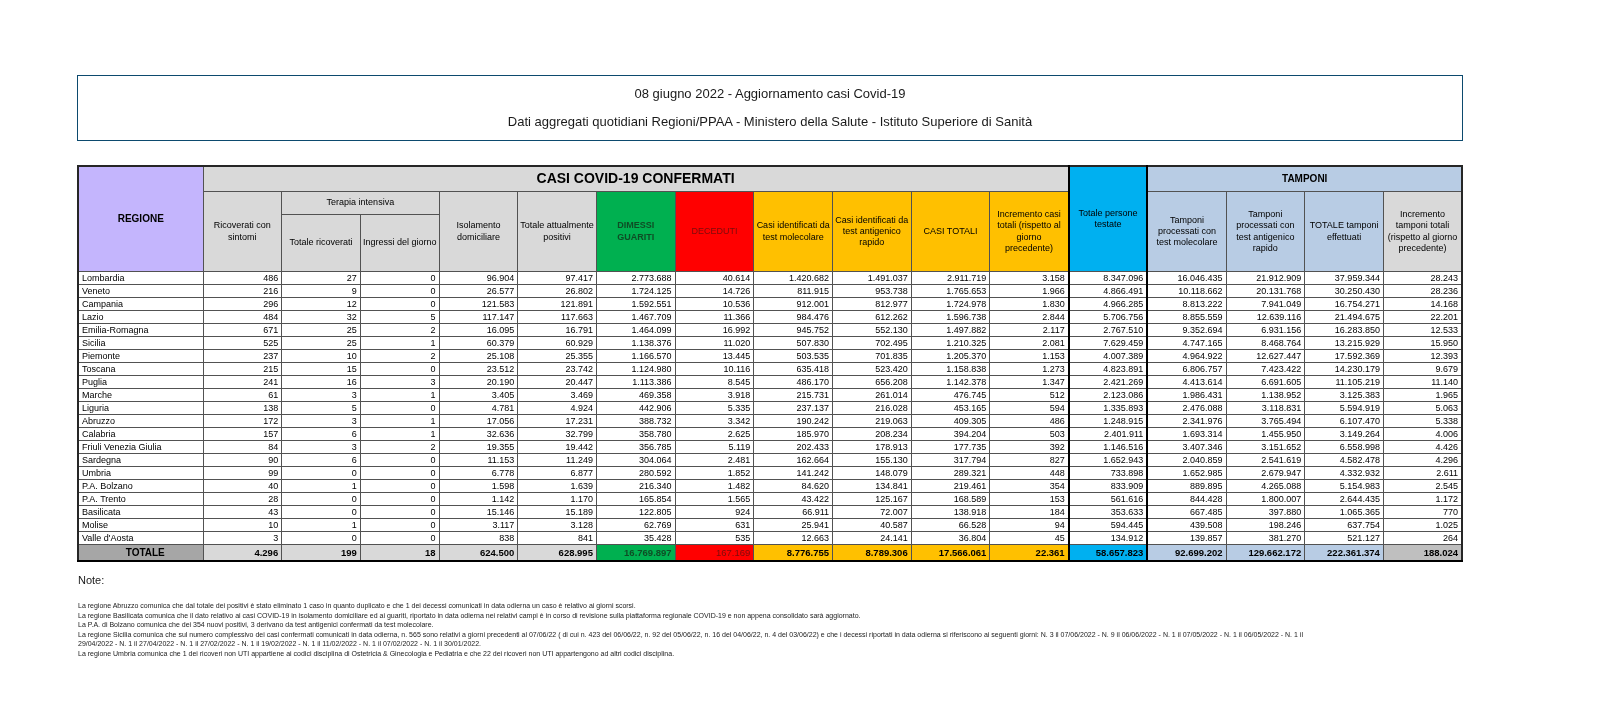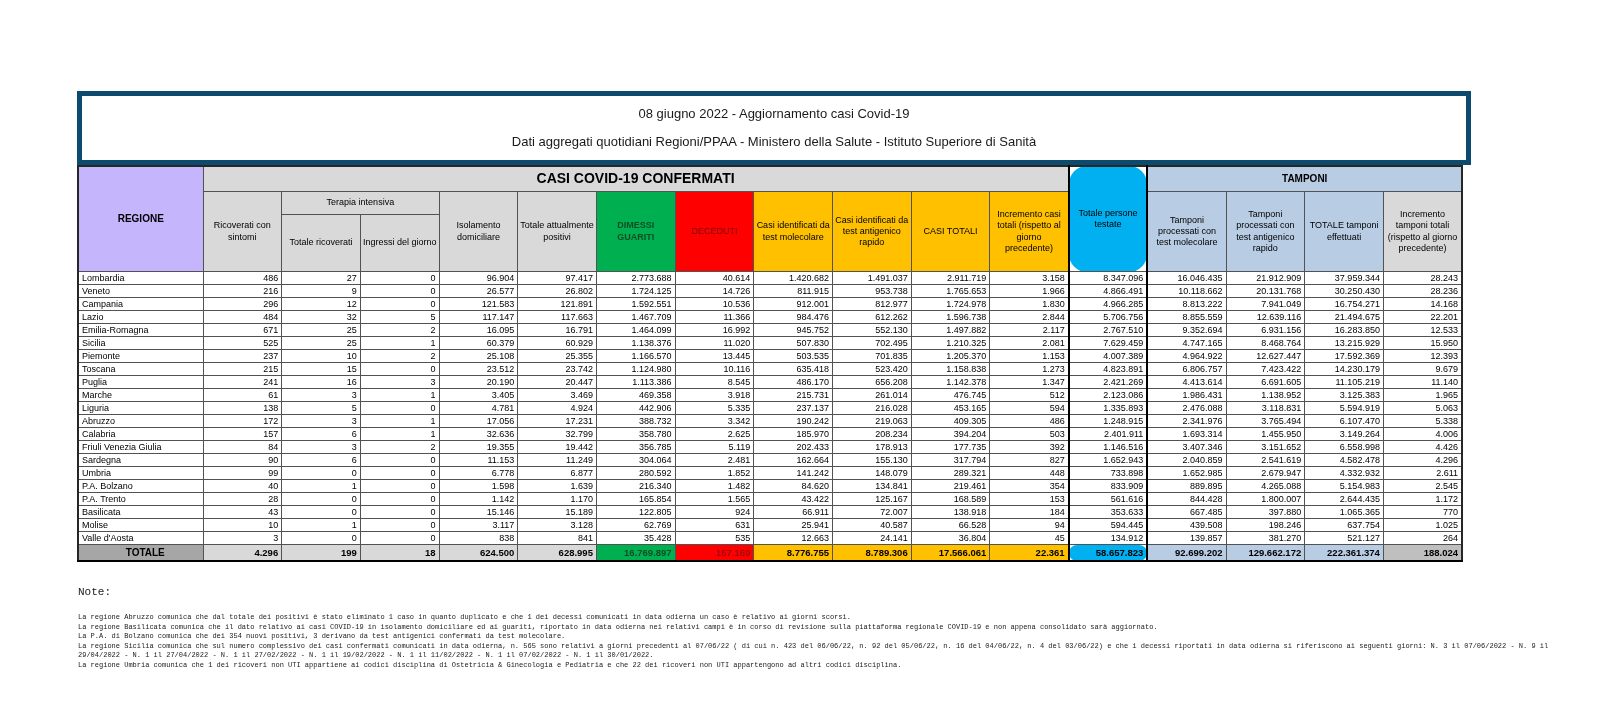--- a/index.html
+++ b/index.html
@@ -1,48 +1,48 @@
 <!DOCTYPE html>
 <html><head>
 <meta charset="utf-8">
 <style>
   html,body{margin:0;padding:0;background:#ffffff;}
   body{width:1600px;height:710px;font-family:"Liberation Sans",sans-serif;color:#000;position:relative;overflow:hidden;}
   .page{position:relative;width:1600px;height:710px;}
 
-  .title-box{position:absolute;left:77px;top:75px;width:1384px;border:5px solid #0c4a6e;text-align:center;background:#fff;margin-top:16px;}
+  .title-box{position:absolute;left:77px;top:75px;width:1384px;border:1px solid #0c4a6e;text-align:center;background:#fff;}
   .title-line1{font-size:13px;margin:10px 0 0 0;color:#1a1a1a;}
   .title-line2{font-size:13px;margin:13px 0 11px 0;color:#1a1a1a;}
 
   table.covid{position:absolute;left:77px;top:165px;width:1384px;border-collapse:collapse;table-layout:fixed;border:2px solid #262626;}
   th,td{border:1px solid #525252;overflow:hidden;}
   thead th{font-weight:normal;font-size:9px;line-height:1.25;text-align:center;vertical-align:middle;background:#D9D9D9;padding:1px 2px;white-space:normal;word-wrap:break-word;}
   th.regione{background:#c4b5fd;font-weight:bold;font-size:10px;}
   th.band{font-weight:bold;font-size:14px;height:22px;}
   th.band-tamponi{font-weight:bold;font-size:10px;}
   tr.h2 th{height:20px;}
   tr.h3 th{height:54px;}
   .bg-green{background:#00B050 !important;}
   .bg-red{background:#FF0000 !important;}
   .bg-yellow{background:#FFC000 !important;}
   .bg-cyan{background:#00B0F0 !important;}
   .bg-blue{background:#B8CCE4 !important;}
   .bg-lgray{background:#D9D9D9 !important;}
   .bg-mgray{background:#BFBFBF !important;}
   .txt-green{color:#0E4D25;font-weight:bold;}
   .txt-red{color:#7A0C0C;font-weight:normal;}
-  .thickL{border-left:2px solid #000 !important;border-radius:18px;}
+  .thickL{border-left:2px solid #000 !important;}
   .thickR{border-right:2px solid #000 !important;}
 
   tbody td{font-size:9px;line-height:12px;height:12px;padding:0 3px;text-align:right;background:#fff;white-space:nowrap;}
   tbody td.region{text-align:left;}
   tfoot td{font-size:9.5px;font-weight:bold;height:15px;line-height:15px;padding:0 3px;text-align:right;border-bottom:2.5px solid #000;white-space:nowrap;}
   tfoot td.total-label{background:#A6A6A6;text-align:center;font-size:10px;padding-left:12px;}
 
-  .notes{position:absolute;left:78px;top:586px;width:1470px;font-family:Liberation Mono, monospace;}
+  .notes{position:absolute;left:78px;top:574px;width:1470px;}
   .notes-title{font-size:11px;color:#1a1a1a;margin-bottom:15px;}
   .note-line{font-size:7px;line-height:9.6px;color:#1a1a1a;white-space:nowrap;overflow:hidden;}
 </style>
 </head>
 <body>
 
 <div class="page">
 
   <div class="title-box">
     <div class="title-line1">08 giugno 2022 - Aggiornamento casi Covid-19</div>

